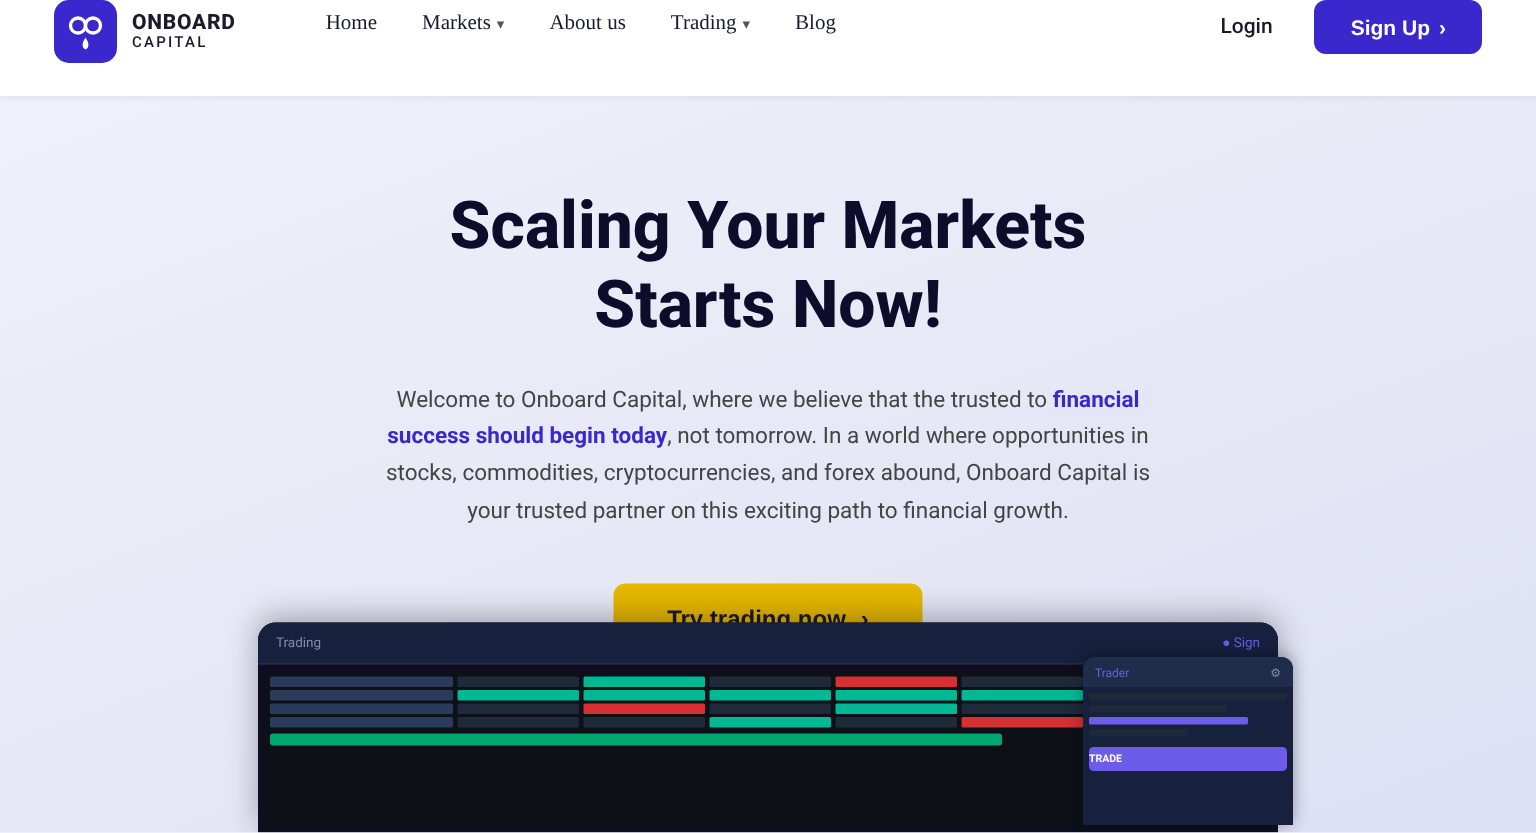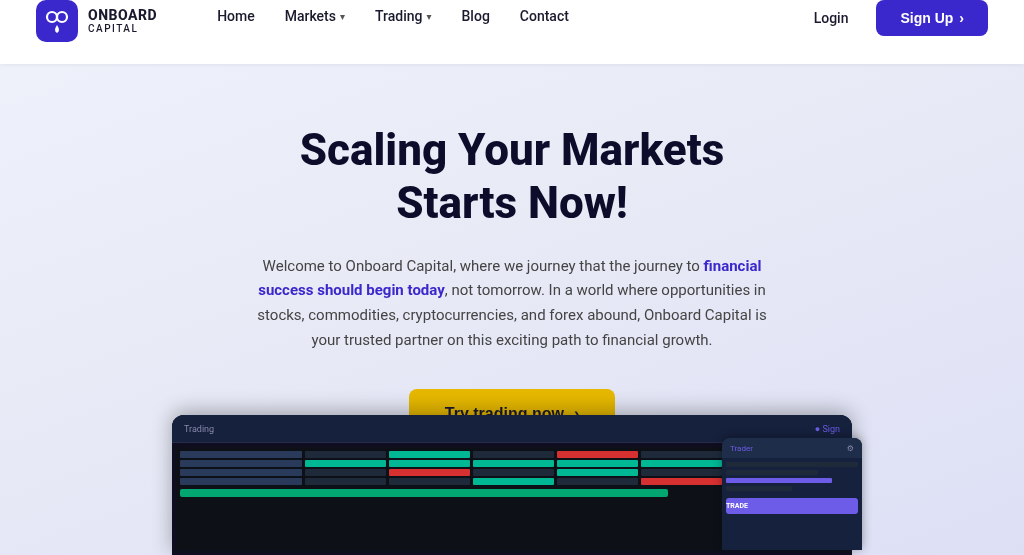--- a/index.html
+++ b/index.html
@@ -82,20 +82,21 @@
       display: flex;
       align-items: center;
       gap: 4px;
       padding: 8px 12px;
       font-size: 14px;
       font-weight: 500;
       color: #1a1a2e;
       cursor: pointer;
       border-radius: 6px;
       white-space: nowrap;
+      font-family: Liberation Serif, serif;
     }
 
     .nav-item .chevron {
       font-size: 10px;
       color: #555;
     }
 
     .nav-right {
       display: flex;
       align-items: center;
@@ -330,48 +331,48 @@
 
   <div class="nav-links">
     <div class="nav-item">
       <span>Home</span>
     </div>
     <div class="nav-item">
       <span>Markets</span>
       <span class="chevron">▾</span>
     </div>
     <div class="nav-item">
+      <span>About us</span>
+    </div>
+    <div class="nav-item">
       <span>Trading</span>
       <span class="chevron">▾</span>
     </div>
     <div class="nav-item">
       <span>Blog</span>
-    </div>
-    <div class="nav-item">
-      <span>Contact</span>
     </div>
   </div>
 
   <div class="nav-right">
     <span class="login-link">Login</span>
     <button class="signup-btn">
       <span>Sign Up</span>
       <span>›</span>
     </button>
   </div>
 </nav>
 
 <section class="hero">
   <div class="hero-content">
     <h1 class="hero-title">
       <span>Scaling Your Markets</span><br>
       <span>Starts Now!</span>
     </h1>
     <p class="hero-description">
-      <span>Welcome to Onboard Capital, where we journey that the journey to </span><span class="highlight">financial success should begin today</span><span>, not tomorrow. In a world where opportunities in stocks, commodities, cryptocurrencies, and forex abound, Onboard Capital is your trusted partner on this exciting path to financial growth.</span>
+      <span>Welcome to Onboard Capital, where we believe that the trusted to </span><span class="highlight">financial success should begin today</span><span>, not tomorrow. In a world where opportunities in stocks, commodities, cryptocurrencies, and forex abound, Onboard Capital is your trusted partner on this exciting path to financial growth.</span>
     </p>
     <button class="cta-btn">
       <span>Try trading now</span>
       <span class="arrow">›</span>
     </button>
   </div>
 
   <div class="dashboard-preview">
 
     <div class="laptop-screen">

